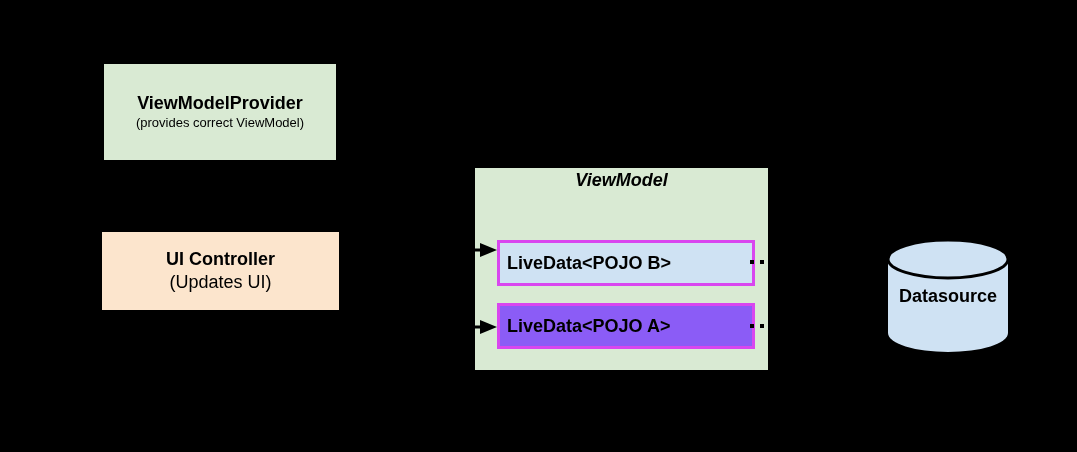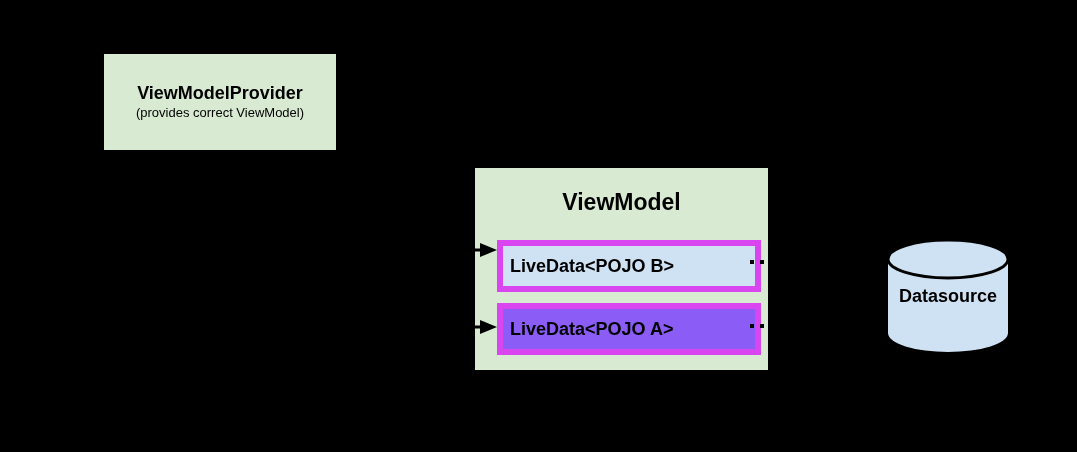--- a/index.html
+++ b/index.html
@@ -53,32 +53,33 @@
   
   .viewmodel-box {
     position: absolute;
     left: 475px;
     top: 168px;
     width: 293px;
     height: 202px;
     color: #000000;
   }
   .viewmodel-title {
-    margin-top: 21px;
+    margin-top: 2px;
     text-align: center;
-    font-size: 23px;
+    font-size: 18px;
     font-weight: bold;
     line-height: 1.2;
+    font-style: italic;
   }
   .livedata {
     position: absolute;
     left: 22px;
     width: 245px;
     height: 40px;
-    border: 6px solid #d946ef;
+    border: 3px solid #d946ef;
     display: flex;
     align-items: center;
     padding-left: 7px;
     font-size: 18px;
     font-weight: bold;
     white-space: nowrap;
   }
   .livedata-b { top: 72px; }
   .livedata-a { top: 135px; }
   
@@ -99,25 +100,29 @@
     font-family: "Liberation Sans", sans-serif;
     font-size: 18px;
     font-weight: bold;
   }
 </style>
 </head>
 <body>
 
 <div class="canvas">
 
-  <div class="box vmp-box" style="background: rgb(217, 234, 211);">
+  <div class="box vmp-box" style="background: rgb(217, 234, 211); margin-top: 10px;">
     <div class="title">ViewModelProvider</div>
     <div class="subtitle small">(provides correct ViewModel)</div>
   </div>
 
+  <div class="box ui-box" style="background: rgb(252, 229, 205);">
+    <div class="title">UI Controller</div>
+    <div class="subtitle">(Updates UI)</div>
+  </div>
 
   <div class="viewmodel-box" style="background: rgb(217, 234, 211);">
     <div class="viewmodel-title">ViewModel</div>
     <div class="livedata livedata-b" style="background: rgb(207, 226, 243);">
       <span>LiveData&lt;POJO B&gt;</span>
     </div>
     <div class="livedata livedata-a" style="background: #8b5cf6;">
       <span>LiveData&lt;POJO A&gt;</span>
     </div>
   </div>

